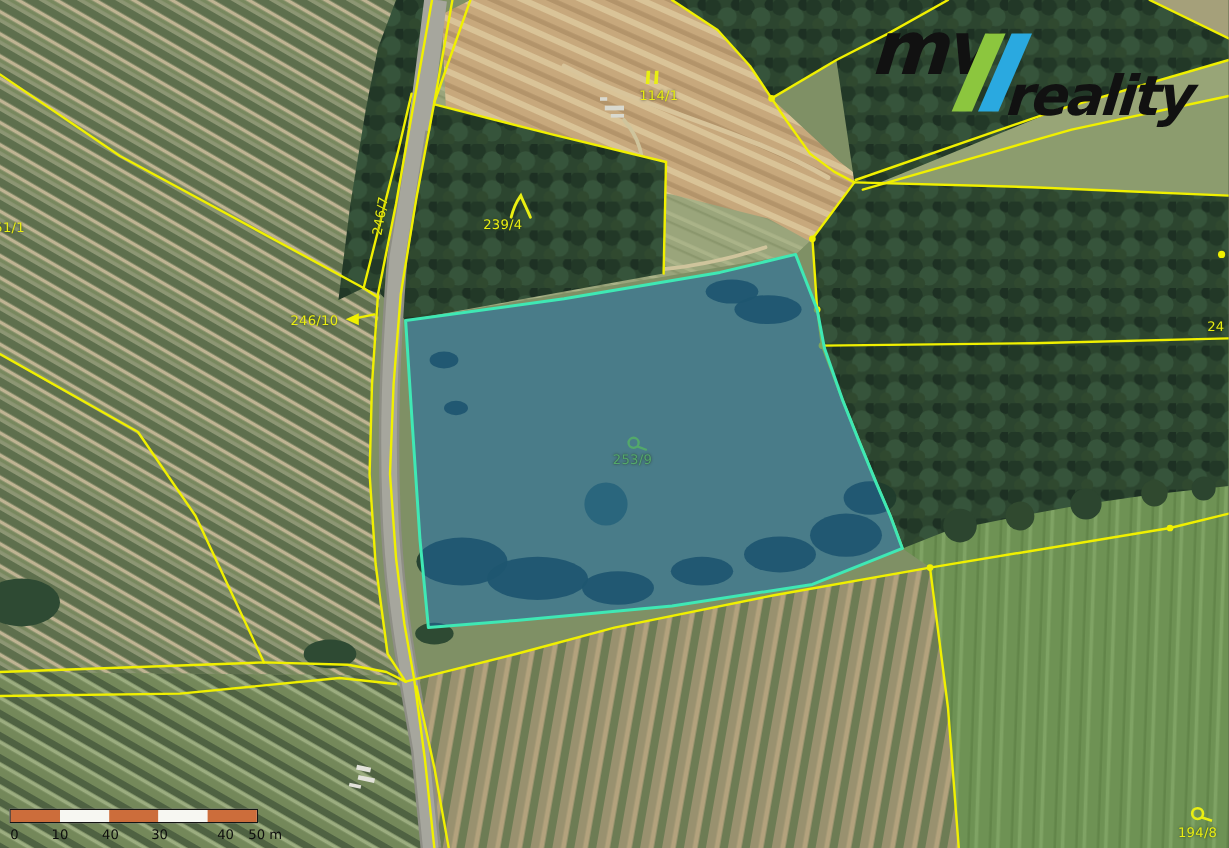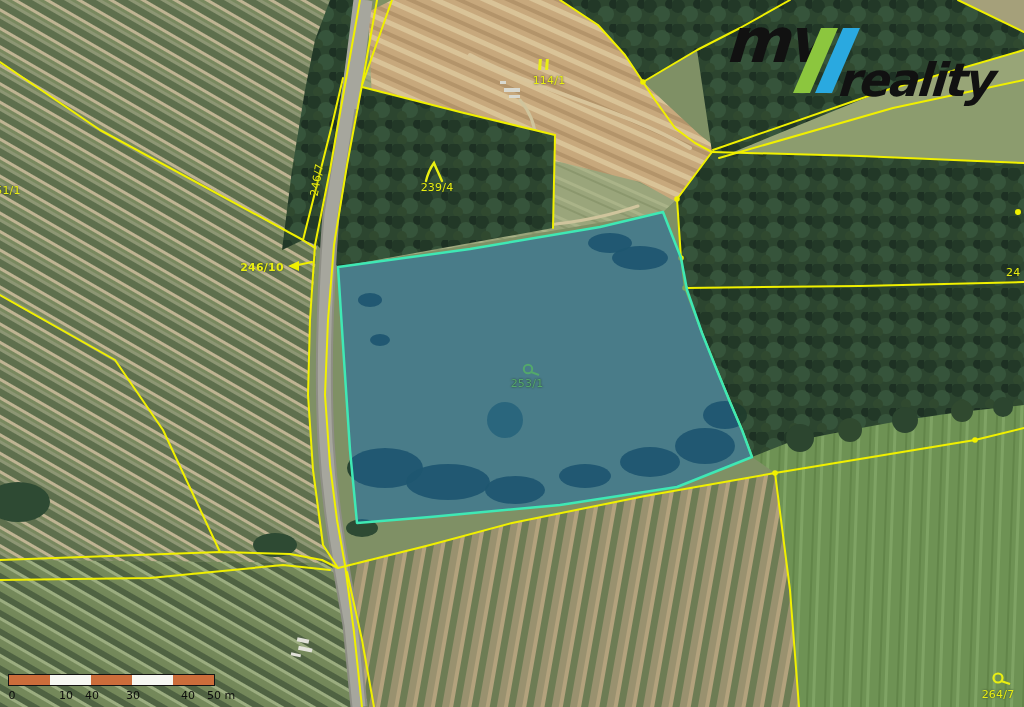--- a/index.html
+++ b/index.html
@@ -212,38 +212,38 @@
       </g>
       <g fill="none" stroke="#e9ef12" stroke-width="2.2">
         <circle cx="998" cy="678" r="4.5"></circle>
         <path d="M1001,681 L1010,684"></path>
       </g>
     </g>
   </svg>
 
   <div class="plabel left-anchor" style="left:-12px;top:190px;">251/1</div>
   <div class="plabel rot" style="left:317px;top:180px;">246/7</div>
-  <div class="plabel" style="left:262px;top:267px;font-weight:bold;">246/10</div>
-  <div class="plabel" style="left:437px;top:187px;">239/4</div>
+  <div class="plabel" style="left:262px;top:267px;">246/10</div>
+  <div class="plabel" style="left:419px;top:187px;">239/4</div>
   <div class="plabel" style="left:549px;top:80px;">114/1</div>
-  <div class="plabel green" style="left:527px;top:383px;">253/1</div>
+  <div class="plabel green" style="left:527px;top:383px;">253/9</div>
   <div class="plabel left-anchor" style="left:1006px;top:228px;margin-top:44px;">24</div>
-  <div class="plabel" style="left:998px;top:694px;">264/7</div>
+  <div class="plabel" style="left:998px;top:694px;">194/8</div>
 
   <div id="scalebar">
     <div class="bar">
       <div class="seg o"></div>
       <div class="seg w"></div>
       <div class="seg o"></div>
       <div class="seg w"></div>
       <div class="seg o"></div>
     </div>
     <div class="ticks">
       <span style="left:4px;">0</span>
-      <span style="left:58px;text-align:center;">10</span>
+      <span style="left:42px;text-align:center;">10</span>
       <span style="left:84px;">40</span>
       <span style="left:125px;">30</span>
       <span style="left:180px;">40</span>
       <span style="left:213px;">50 m</span>
     </div>
   </div>
 
   <div id="logo">
     <span class="mv">mv</span>
     <svg width="296" height="95" viewBox="0 0 296 95">

